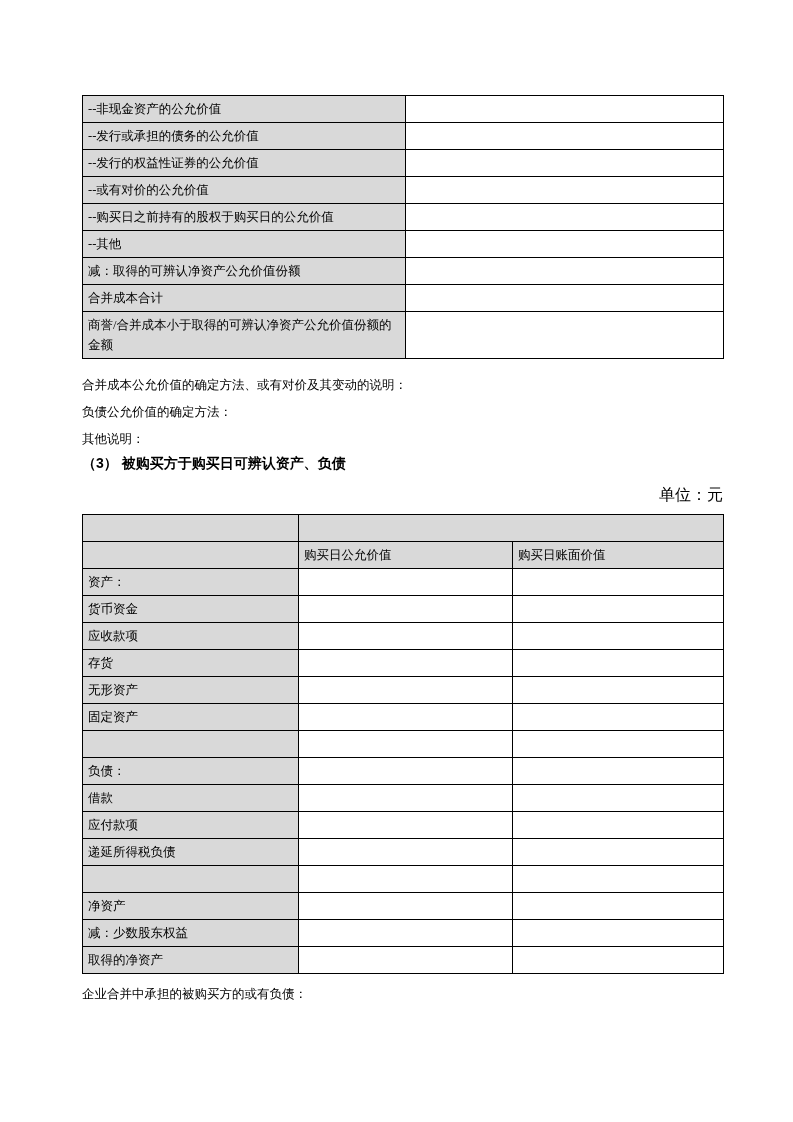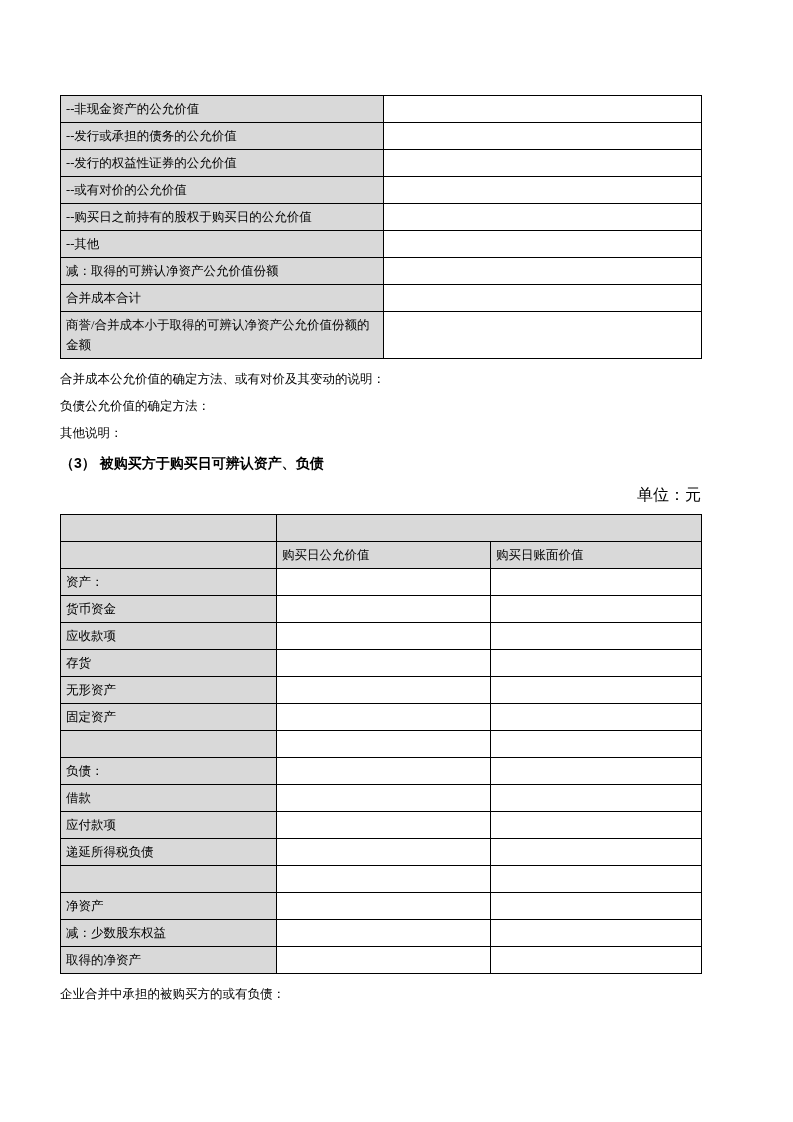--- a/index.html
+++ b/index.html
@@ -3,44 +3,43 @@
 <meta charset="utf-8">
 <style>
   * { margin:0; padding:0; box-sizing:border-box; }
   html,body { background:#ffffff; }
   body {
     width:793px; height:1122px;
     font-family:"Liberation Serif","DejaVu Serif",serif;
     color:#000000;
   }
   .page { position:relative; width:793px; height:1122px; background:#ffffff; overflow:hidden; }
-  .content { position:absolute; left:60px; top:0; width:641px; }
+  .content { position:absolute; left:82px; top:0; width:641px; }
 
   table { border-collapse:collapse; width:641px; table-layout:fixed; }
   td {
     border:1px solid #000000;
     font-size:12.5px;
     padding:2px 5px;
     vertical-align:middle;
     overflow:hidden;
   }
   .lbl { background:#d9d9d9; text-align:left; }
   .val { background:#ffffff; }
   .hdr { background:#d9d9d9; }
   .hdr-ctr { background:#d9d9d9; text-align:left; }
 
   .tbl1 { margin-top:95px; }
   .tbl1 td { height:27px; }
   .tbl1 tr.tall td { height:47px; line-height:20px; }
 
-  .notes1 { margin-top:7px; }
+  .notes1 { margin-top:13px; }
   .note { font-size:12.5px; line-height:27px; white-space:nowrap; }
 
   .heading {
-    margin-top:6px;
     font-family:"Liberation Sans","DejaVu Sans",sans-serif;
     font-weight:bold;
     font-size:14px;
     line-height:20px;
   }
   .unit { margin-top:14px; font-size:16px; line-height:16px; text-align:right; }
 
   .tbl2 { margin-top:11px; }
   .tbl2 td { height:27px; }
 

